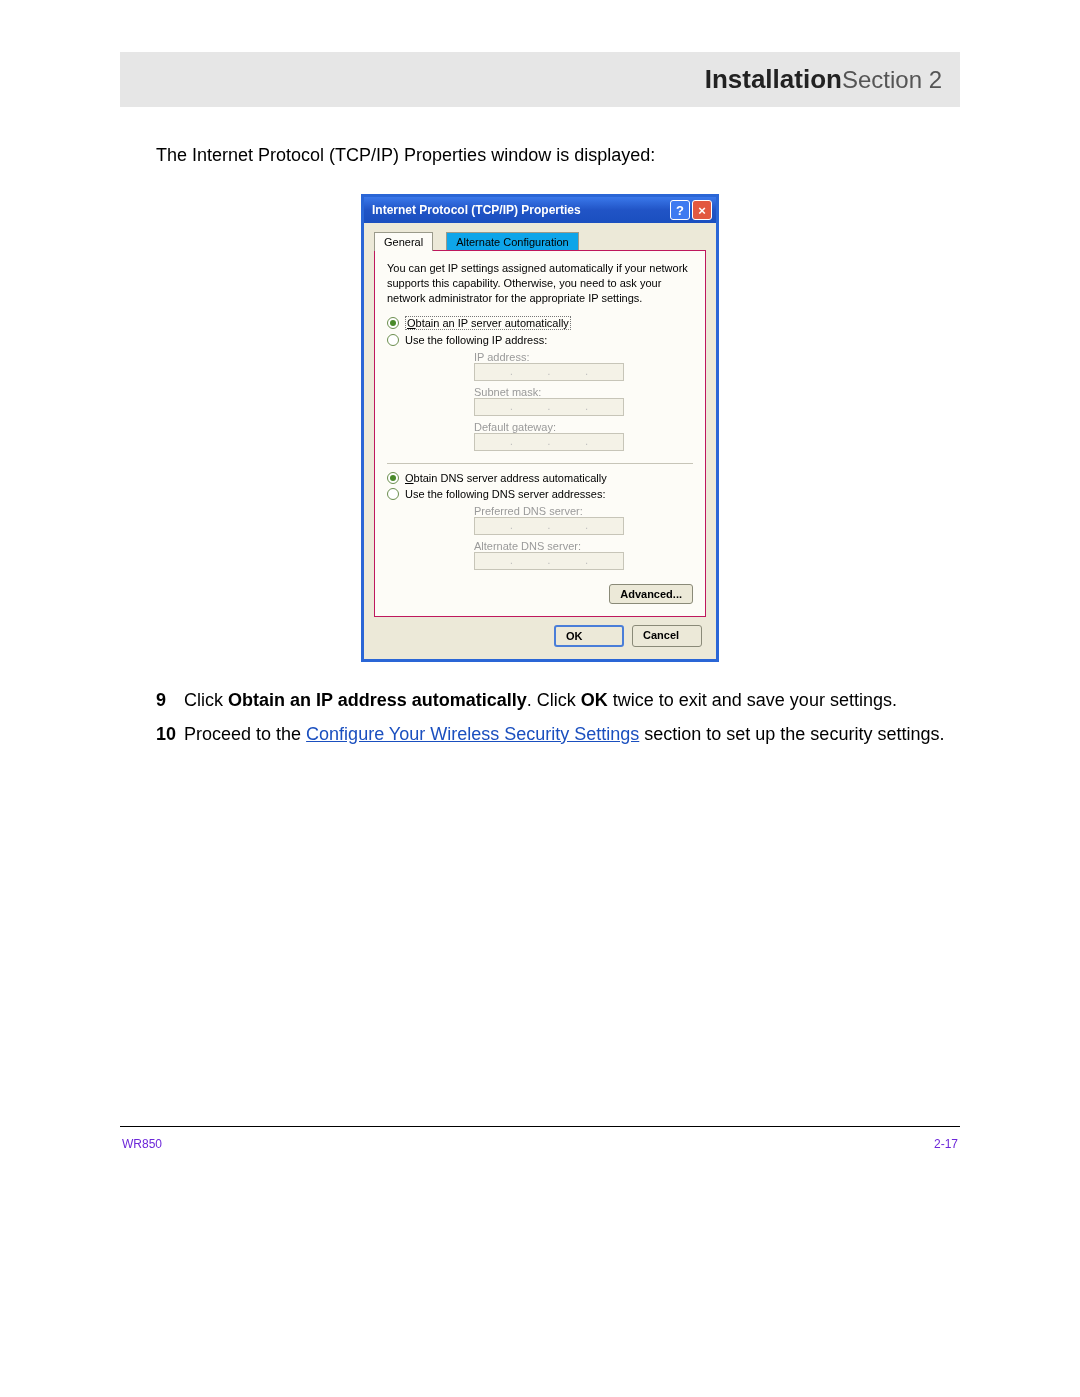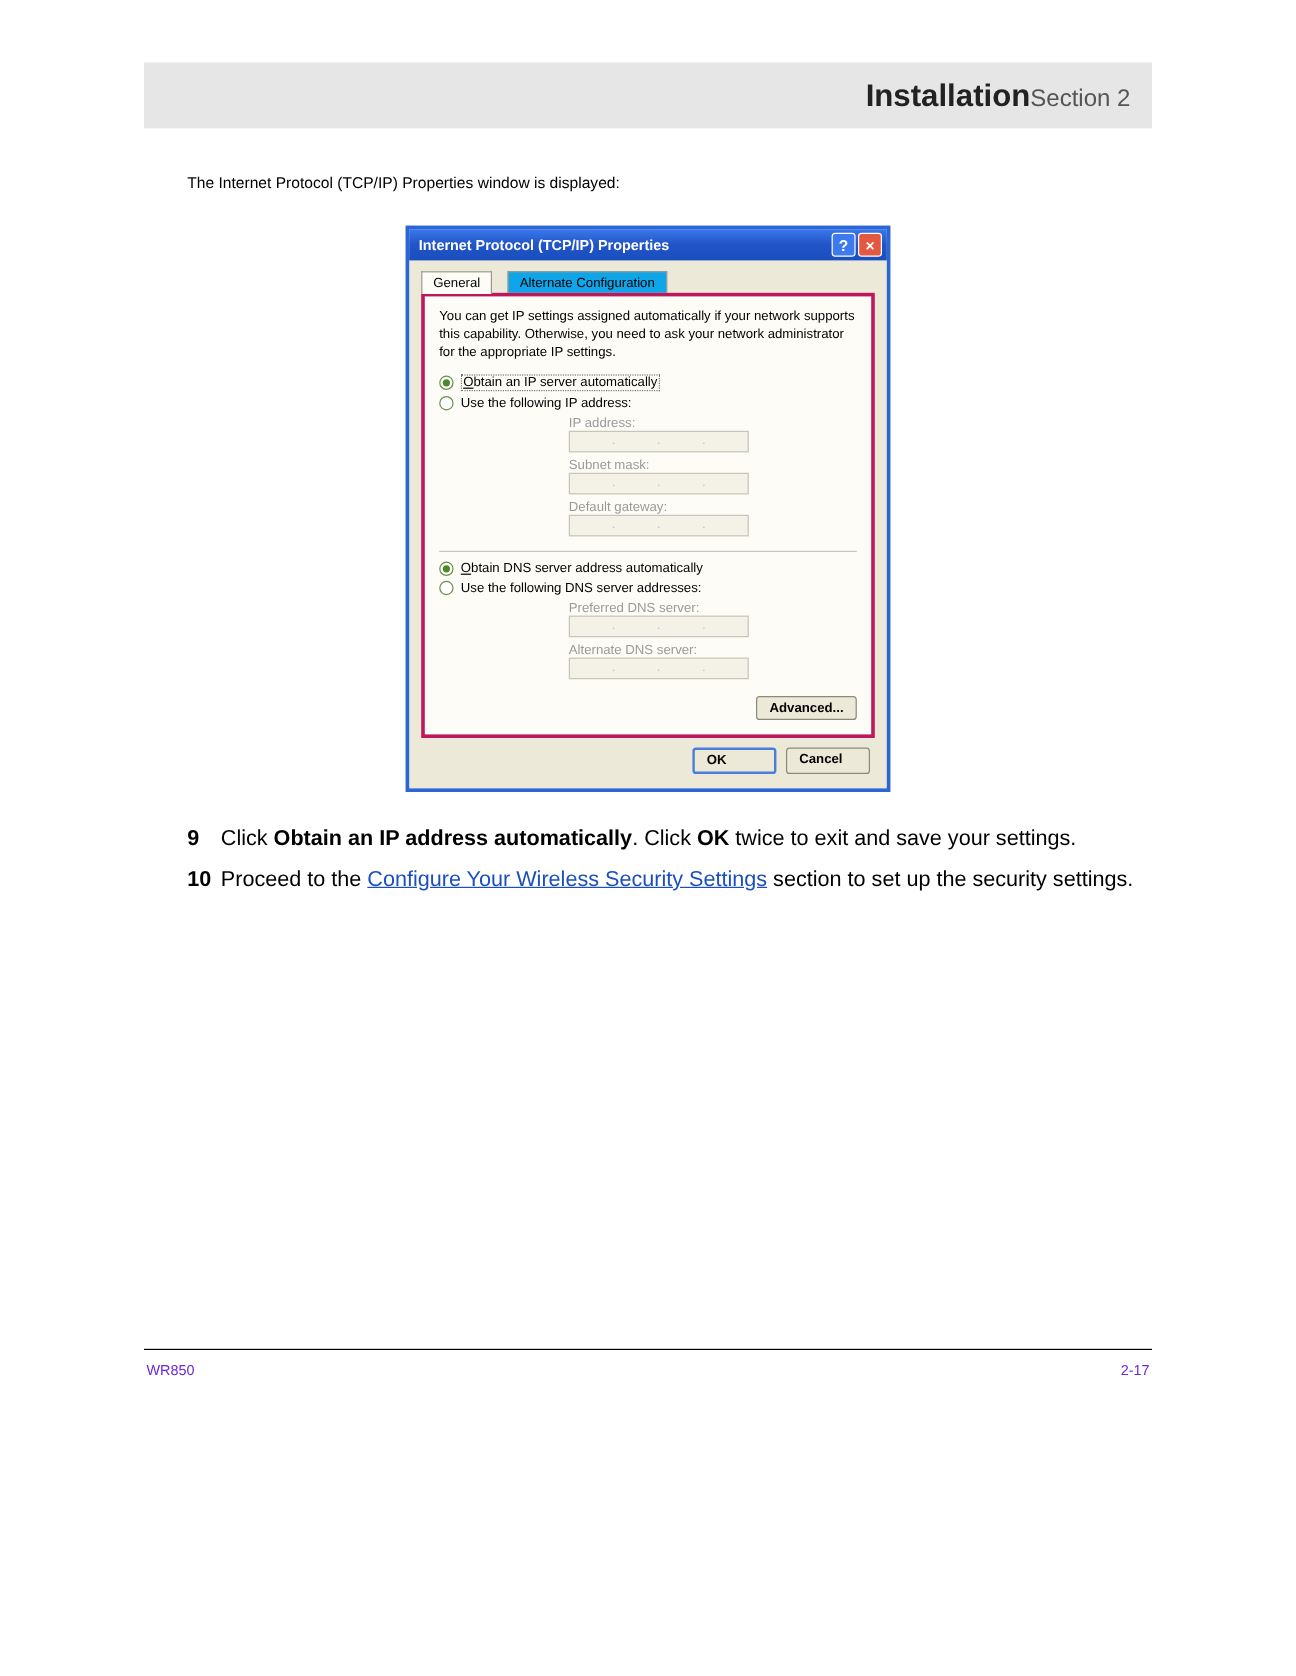--- a/index.html
+++ b/index.html
@@ -20,36 +20,36 @@
     justify-content: flex-end;
     align-items: baseline;
     margin-bottom: 38px;
   }
   .header-left {
     font-size: 26px;
     font-weight: bold;
     color: #222;
   }
   .header-right {
-    font-size: 20px;
+    font-size: 24px;
     color: #555;
   }
   .intro-text {
-    font-size: 13px;
+    font-size: 18px;
     color: #000;
     margin: 0 0 28px 36px;
   }
   .dialog-wrap {
     display: flex;
     justify-content: center;
     margin-bottom: 26px;
   }
   
   .xp-dialog {
-    width: 404px;
+    width: 358px;
     border: 3px solid #2a66d6;
     background: #ece9d8;
     font-family: Tahoma, Arial, sans-serif;
     font-size: 11px;
   }
   .xp-titlebar {
     height: 26px;
     background: linear-gradient(#3a78ea, #2154c6 50%, #1a4fbf);
     color: #fff;
     display: flex;
@@ -92,21 +92,21 @@
   .tab.active {
     background: #fdfcf7;
     position: relative;
     z-index: 2;
   }
   .tab.inactive {
     background: #0ea5e9;
     margin-left: 13px;
   }
   .tabpanel {
-    border: 3px solid #be185d;
+    border: 1px solid #be185d;
     background: #fdfcf7;
     padding: 10px 12px 12px 12px;
     min-height: 320px;
     position: relative;
   }
   .desc {
     font-size: 11px;
     color: #000;
     line-height: 1.35;
     margin-bottom: 10px;

